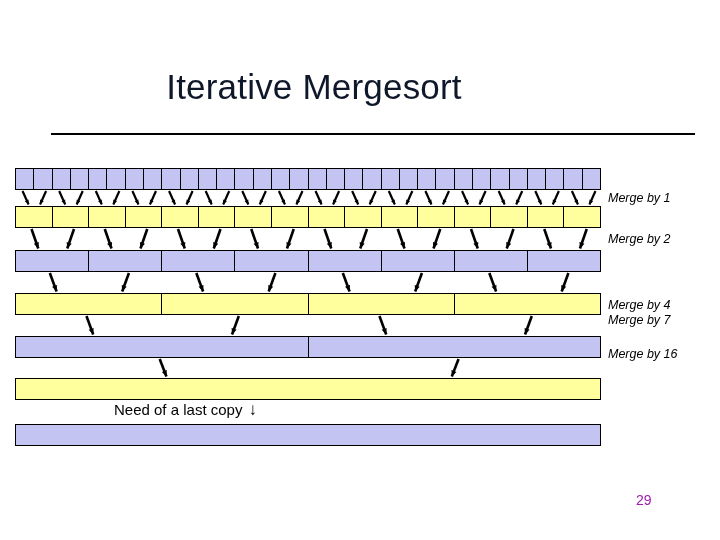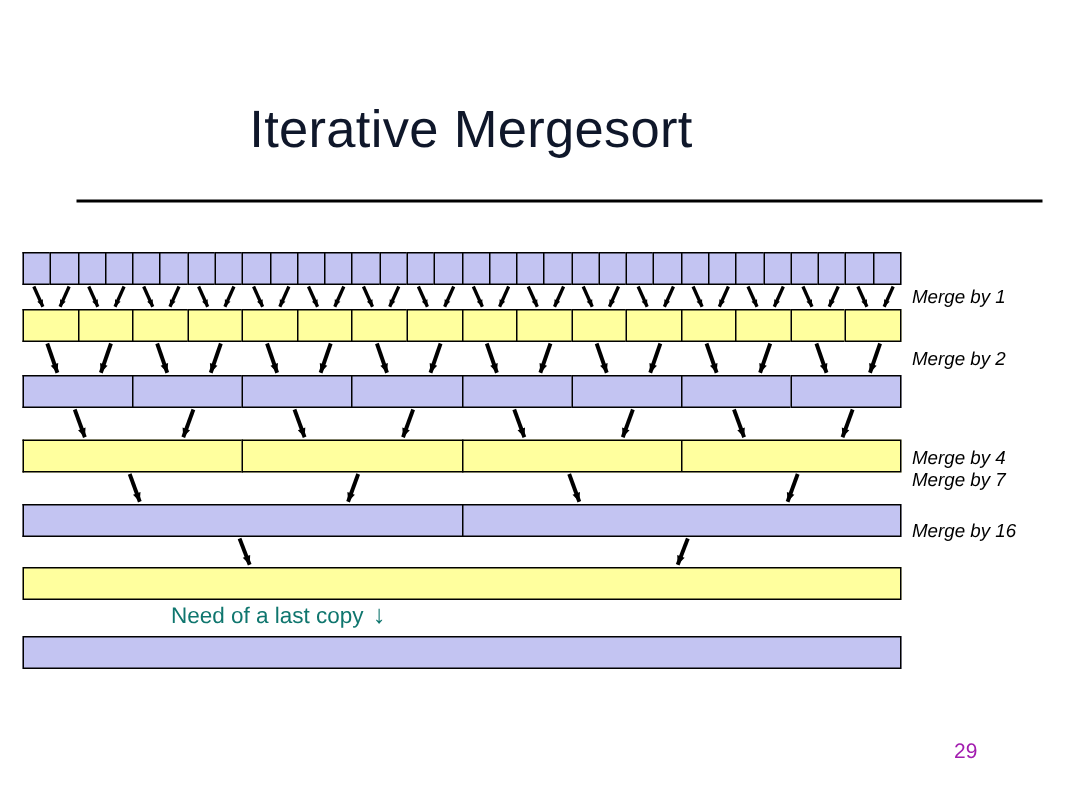--- a/index.html
+++ b/index.html
@@ -85,21 +85,21 @@
     white-space: nowrap;
     line-height: 14px;
   }
 
   
   .note {
     position: absolute;
     left: 114px;
     top: 401px;
     font-size: 15px;
-    color: #0f766e;
+    color: #000000;
     white-space: nowrap;
     line-height: 18px;
   }
   .note .dn-arrow {
     font-size: 17px;
     padding-left: 6px;
     font-weight: bold;
   }
 
   

